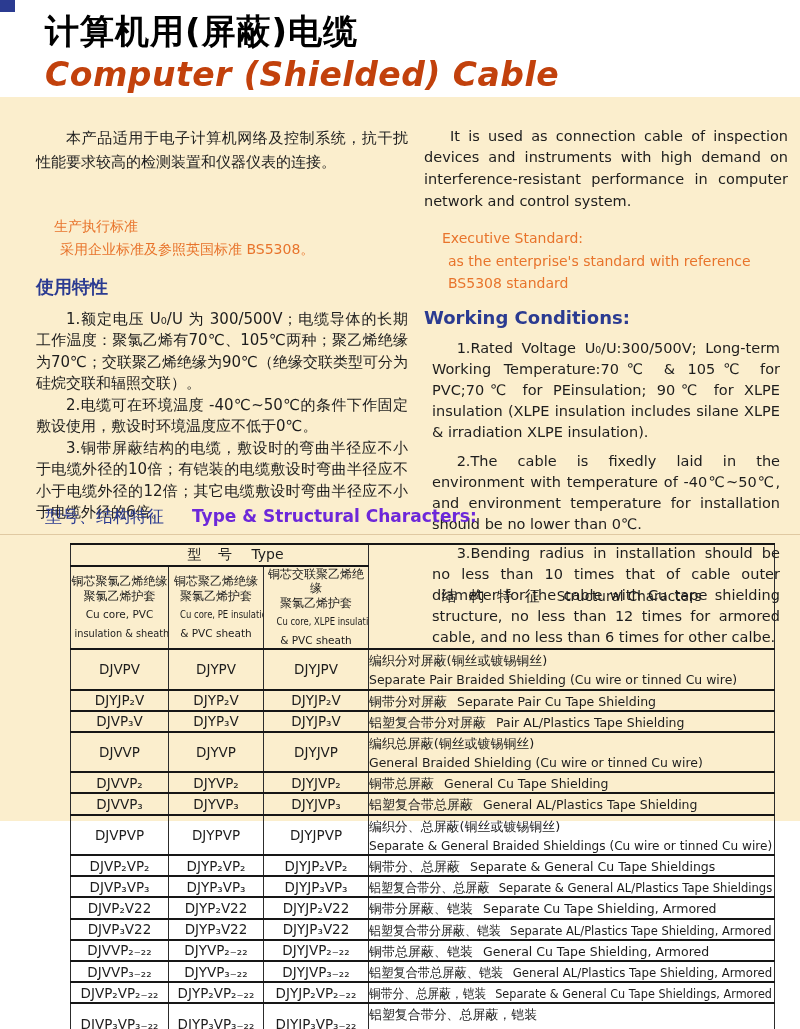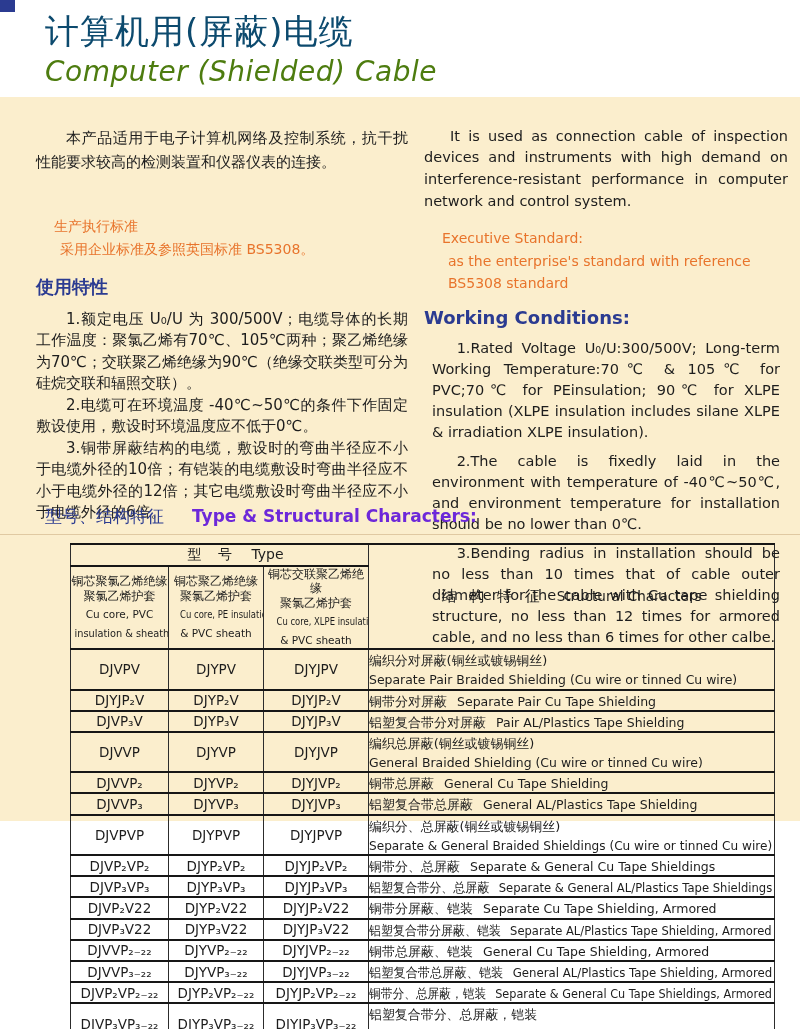--- a/index.html
+++ b/index.html
@@ -4,22 +4,22 @@
 <style>
   html,body{margin:0;padding:0;}
   body{
     width:800px;height:1029px;position:relative;overflow:hidden;
     background:#ffffff;color:#1d1d1d;
     font-family:"DejaVu Sans","Liberation Sans",sans-serif;
   }
   .corner-mark{position:absolute;top:0;left:0;width:15px;height:12px;background:#2b3b91;}
   
   .page-header{height:97px;padding:13px 0 0 45px;box-sizing:border-box;background:#ffffff;}
-  .title-zh{font-size:34px;font-weight:normal;color:#0c4a6e;letter-spacing:1px;line-height:1.1;}
-  .title-en{font-size:28px;font-weight:normal;font-style:italic;color:#4d7c0f;margin-top:5px;letter-spacing:0.5px;}
+  .title-zh{font-size:34px;font-weight:bold;color:#000000;letter-spacing:1px;line-height:1.1;}
+  .title-en{font-size:33px;font-weight:bold;font-style:italic;color:#c2410c;margin-top:5px;letter-spacing:0.5px;}
   
   .content{background:#fbeecd;height:724px;box-sizing:border-box;}
   .columns{display:flex;padding:14px 14px 0 36px;height:394px;box-sizing:content-box;}
   .col-left{width:372px;flex:none;}
   .col-right{width:364px;flex:none;margin-left:16px;}
   .intro{font-size:15px;line-height:1.62;text-align:justify;text-indent:2em;min-height:74px;}
   .intro-en{font-size:14.5px;line-height:1.5;min-height:74px;text-indent:1.8em;}
   .standard-block{color:#e8742c;font-size:14px;line-height:1.62;margin:14px 0 0 18px;min-height:48px;}
   .standard-block .std-line2{margin-left:6px;}
   .section-heading{color:#2b3b91;font-weight:bold;font-size:18px;margin:12px 0 10px 0;}

